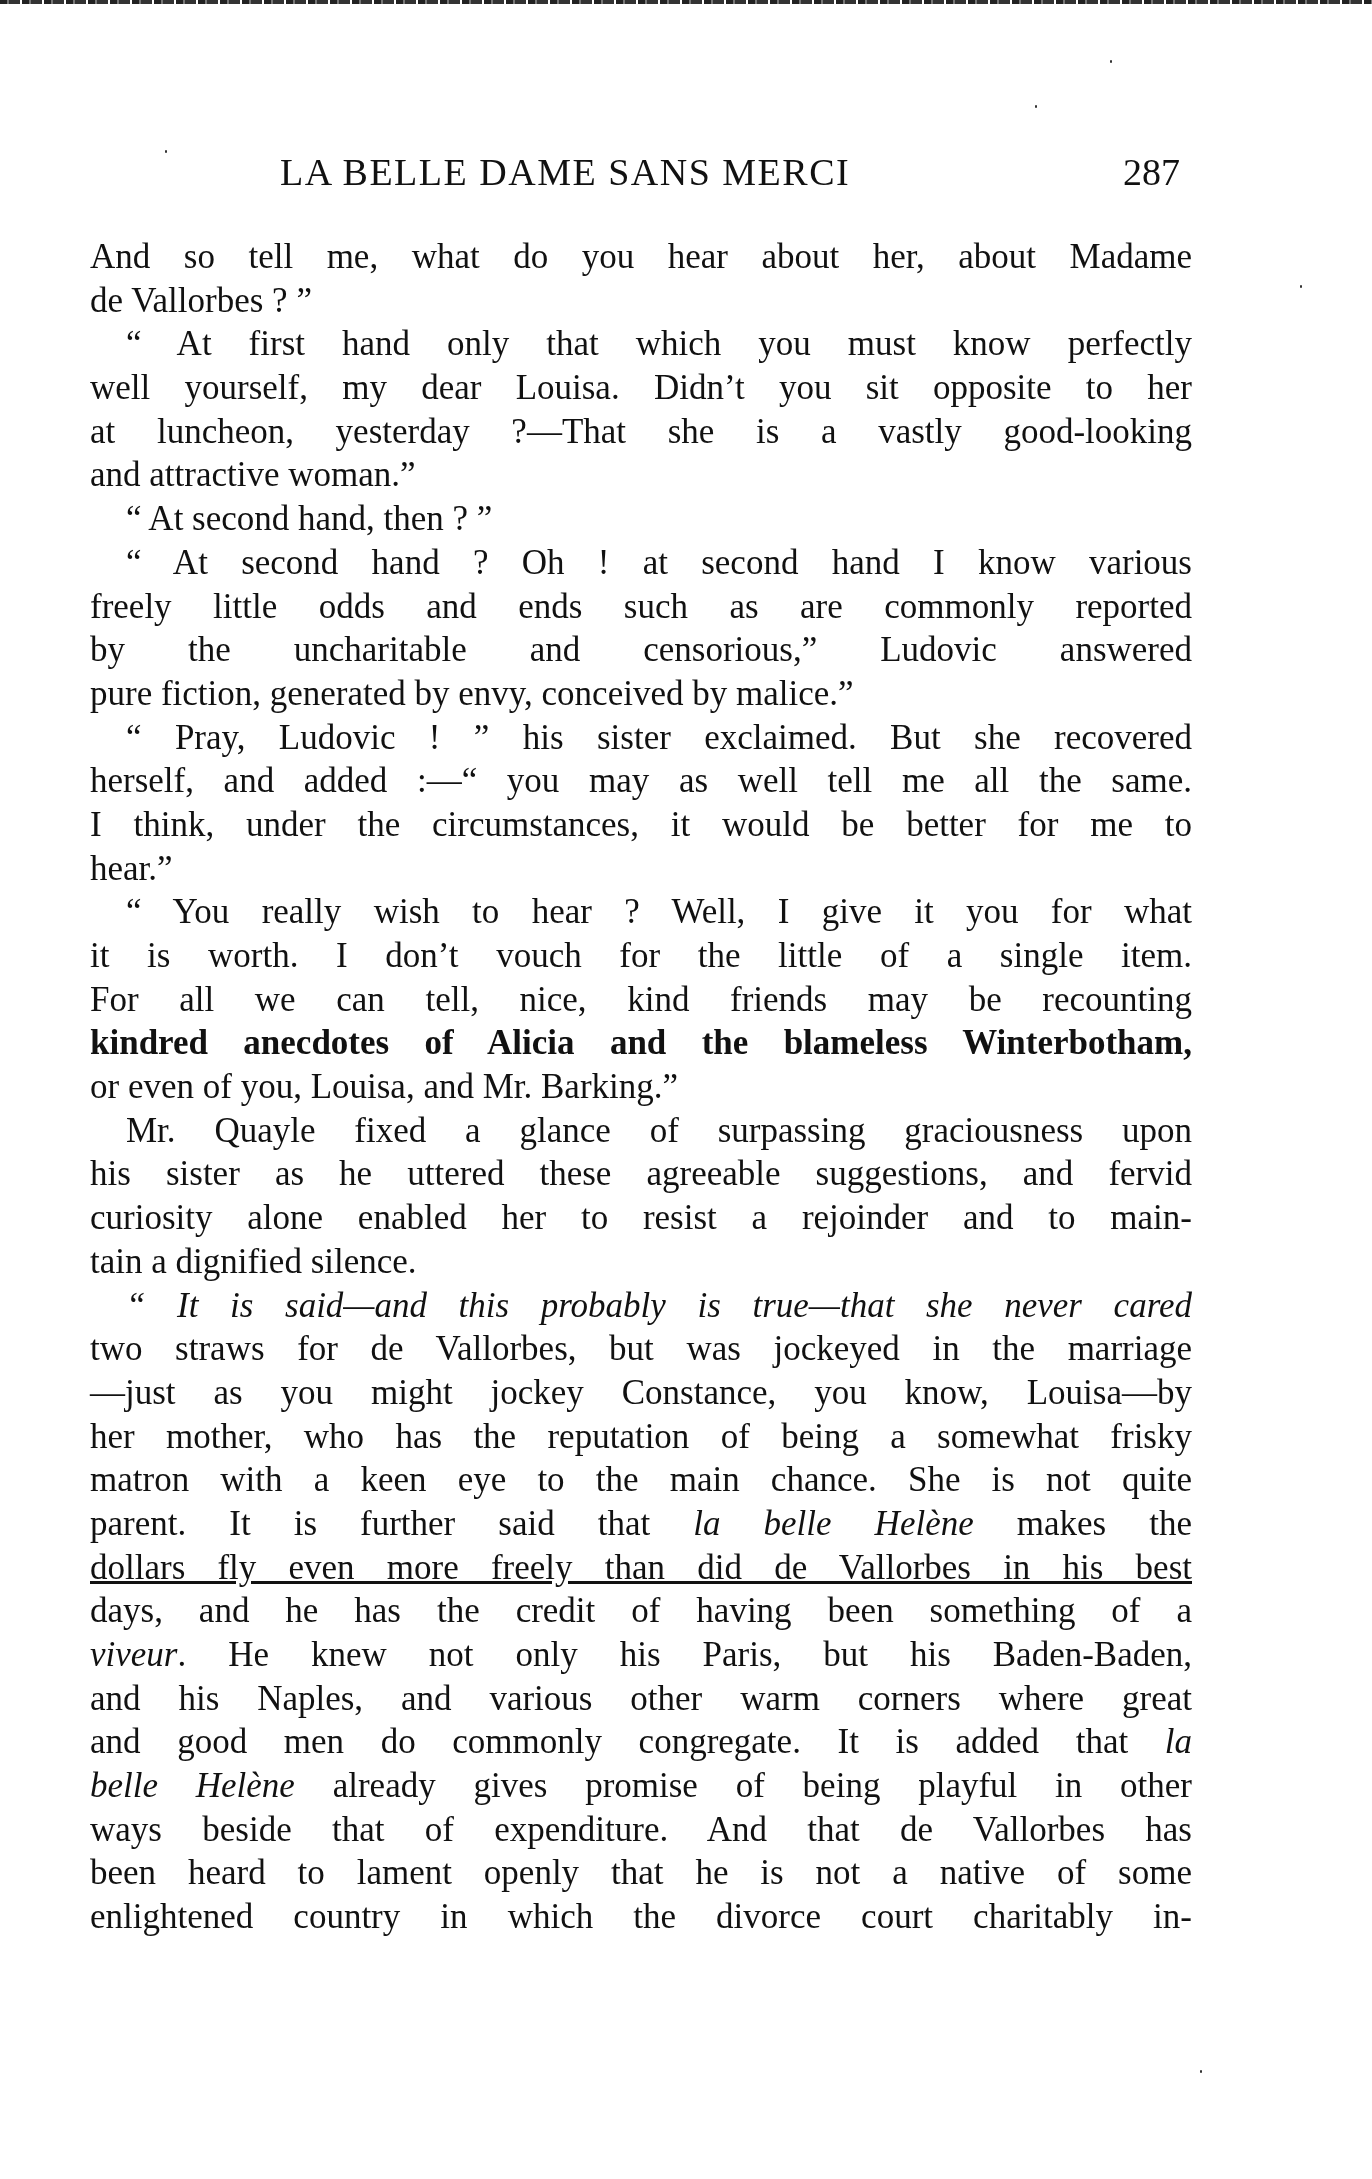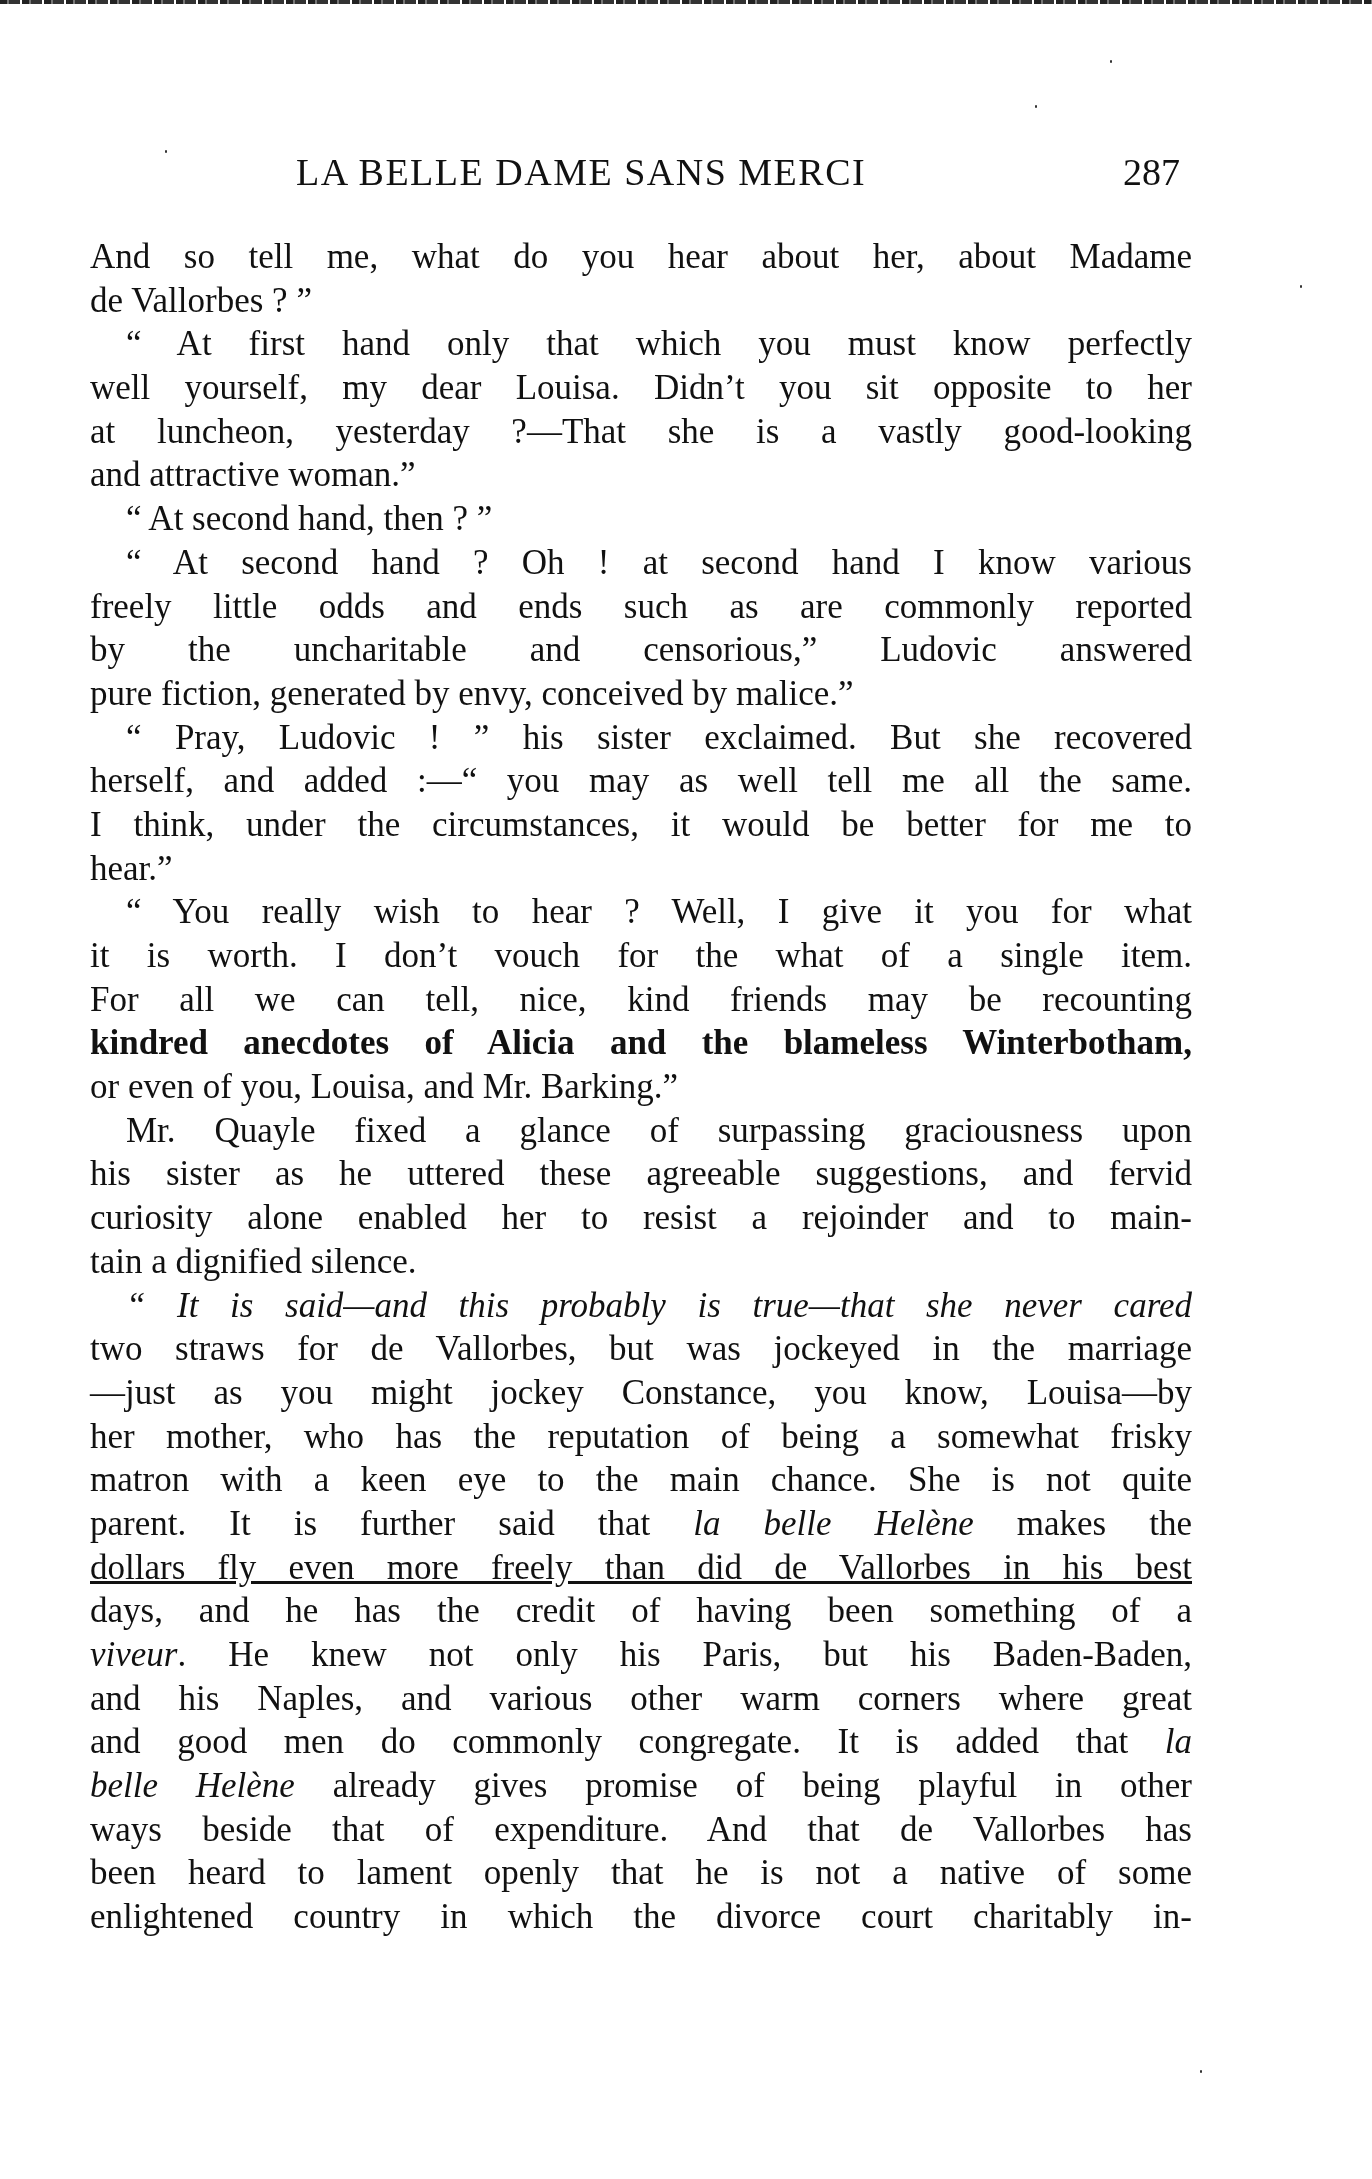--- a/index.html
+++ b/index.html
@@ -1,20 +1,20 @@
 <!DOCTYPE html>
 <html><head>
 <meta charset="utf-8">
 <style>
   html, body { margin: 0; padding: 0; background: #ffffff; }
   body { width: 1372px; height: 2179px; position: relative; overflow: hidden;
          font-family: "Liberation Serif", "DejaVu Serif", serif; color: #111; }
   .top-edge { position: absolute; left: 0; top: 0; width: 1372px; height: 4px;
               background: repeating-linear-gradient(90deg, #222 0 7px, #777 7px 9px, #333 9px 20px, #fff 20px 22px); }
-  .running-head { position: absolute; left: 296px; top: 150px; font-size: 38px;
+  .running-head { position: absolute; left: 280px; top: 150px; font-size: 38px;
                   letter-spacing: 1.5px; white-space: nowrap; }
   .page-number { position: absolute; left: 1123px; top: 150px; font-size: 38px; white-space: nowrap; }
   .body-text { position: absolute; left: 90px; top: 235px; width: 1102px; }
   .line { height: 43.7px; line-height: 43.7px; font-size: 35px; white-space: nowrap;
           text-align: justify; text-align-last: justify; overflow: visible; }
   .line.last { text-align-last: left; }
   .line.indent { padding-left: 36px; }
   .line i, .line em { font-style: italic; }
   .speck { position: absolute; width: 2px; height: 3px; background: #333; border-radius: 1px; }
 </style>
@@ -36,21 +36,21 @@
     <div class="line indent last" style="white-space: normal;">“ At second hand, then ? ”</div>
     <div class="line indent" style="white-space: normal;">“ At second hand ?  Oh ! at second hand I know various</div>
     <div class="line" style="white-space: normal;">freely little odds and ends such as are commonly reported</div>
     <div class="line" style="white-space: normal;">by the uncharitable and censorious,” Ludovic answered</div>
     <div class="line last" style="white-space: normal;">pure fiction, generated by envy, conceived by malice.”</div>
     <div class="line indent" style="white-space: normal;">“ Pray, Ludovic ! ” his sister exclaimed.  But she recovered</div>
     <div class="line" style="white-space: normal;">herself, and added :—“ you may as well tell me all the same.</div>
     <div class="line" style="white-space: normal;">I think, under the circumstances, it would be better for me to</div>
     <div class="line last" style="white-space: normal;">hear.”</div>
     <div class="line indent" style="white-space: normal;">“ You really wish to hear ?  Well, I give it you for what</div>
-    <div class="line" style="white-space: normal;">it is worth.  I don’t vouch for the what of a single item.</div>
+    <div class="line" style="white-space: normal;">it is worth.  I don’t vouch for the little of a single item.</div>
     <div class="line" style="white-space: normal;">For all we can tell, nice, kind friends may be recounting</div>
     <div class="line" style="white-space: normal; font-weight: bold;">kindred anecdotes of Alicia and the blameless Winterbotham,</div>
     <div class="line last" style="white-space: normal;">or even of you, Louisa, and Mr. Barking.”</div>
     <div class="line indent" style="white-space: normal;">Mr. Quayle fixed a glance of surpassing graciousness upon</div>
     <div class="line" style="white-space: normal;">his sister as he uttered these agreeable suggestions, and fervid</div>
     <div class="line" style="white-space: normal;">curiosity alone enabled her to resist a rejoinder and to main-</div>
     <div class="line last" style="white-space: normal;">tain a dignified silence.</div>
     <div class="line indent" style="white-space: normal; font-style: italic;">“ It is said—and this probably is true—that she never cared</div>
     <div class="line" style="white-space: normal;">two straws for de Vallorbes, but was jockeyed in the marriage</div>
     <div class="line" style="white-space: normal;">—just as you might jockey Constance, you know, Louisa—by</div>

